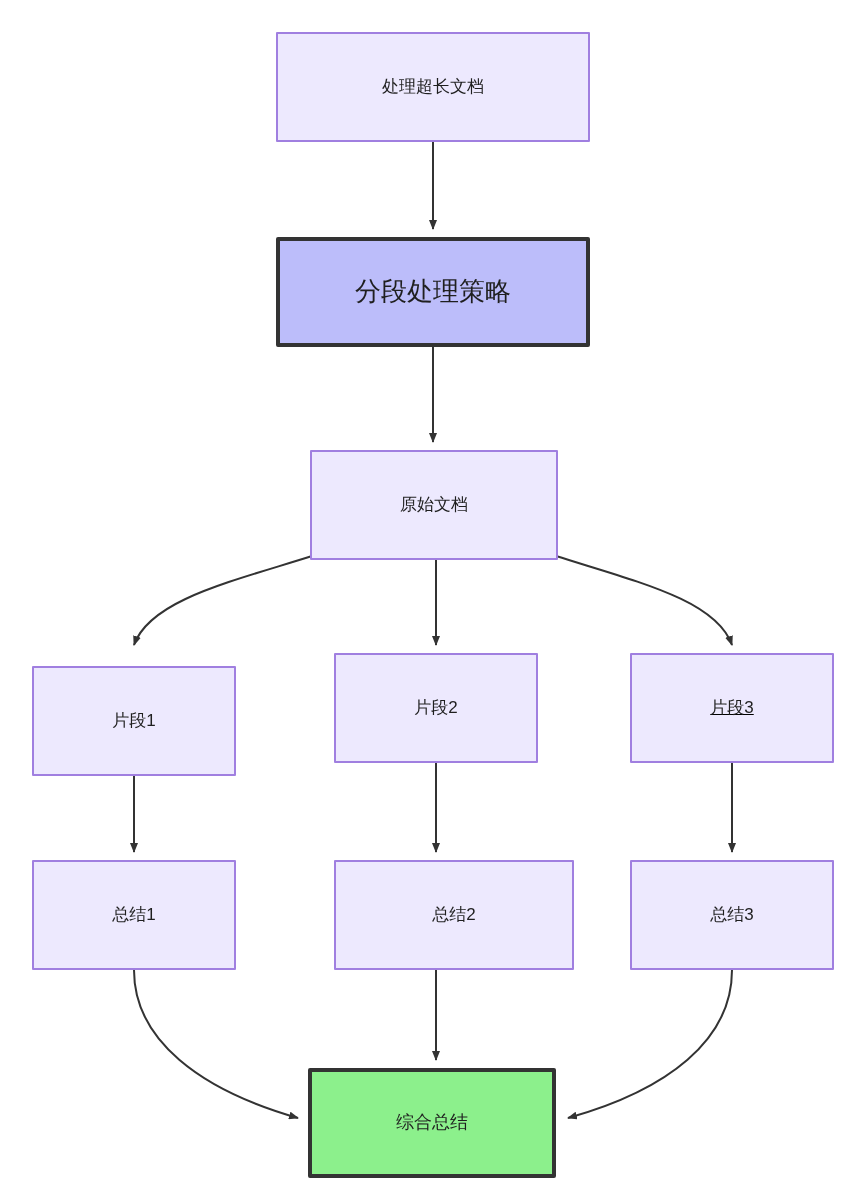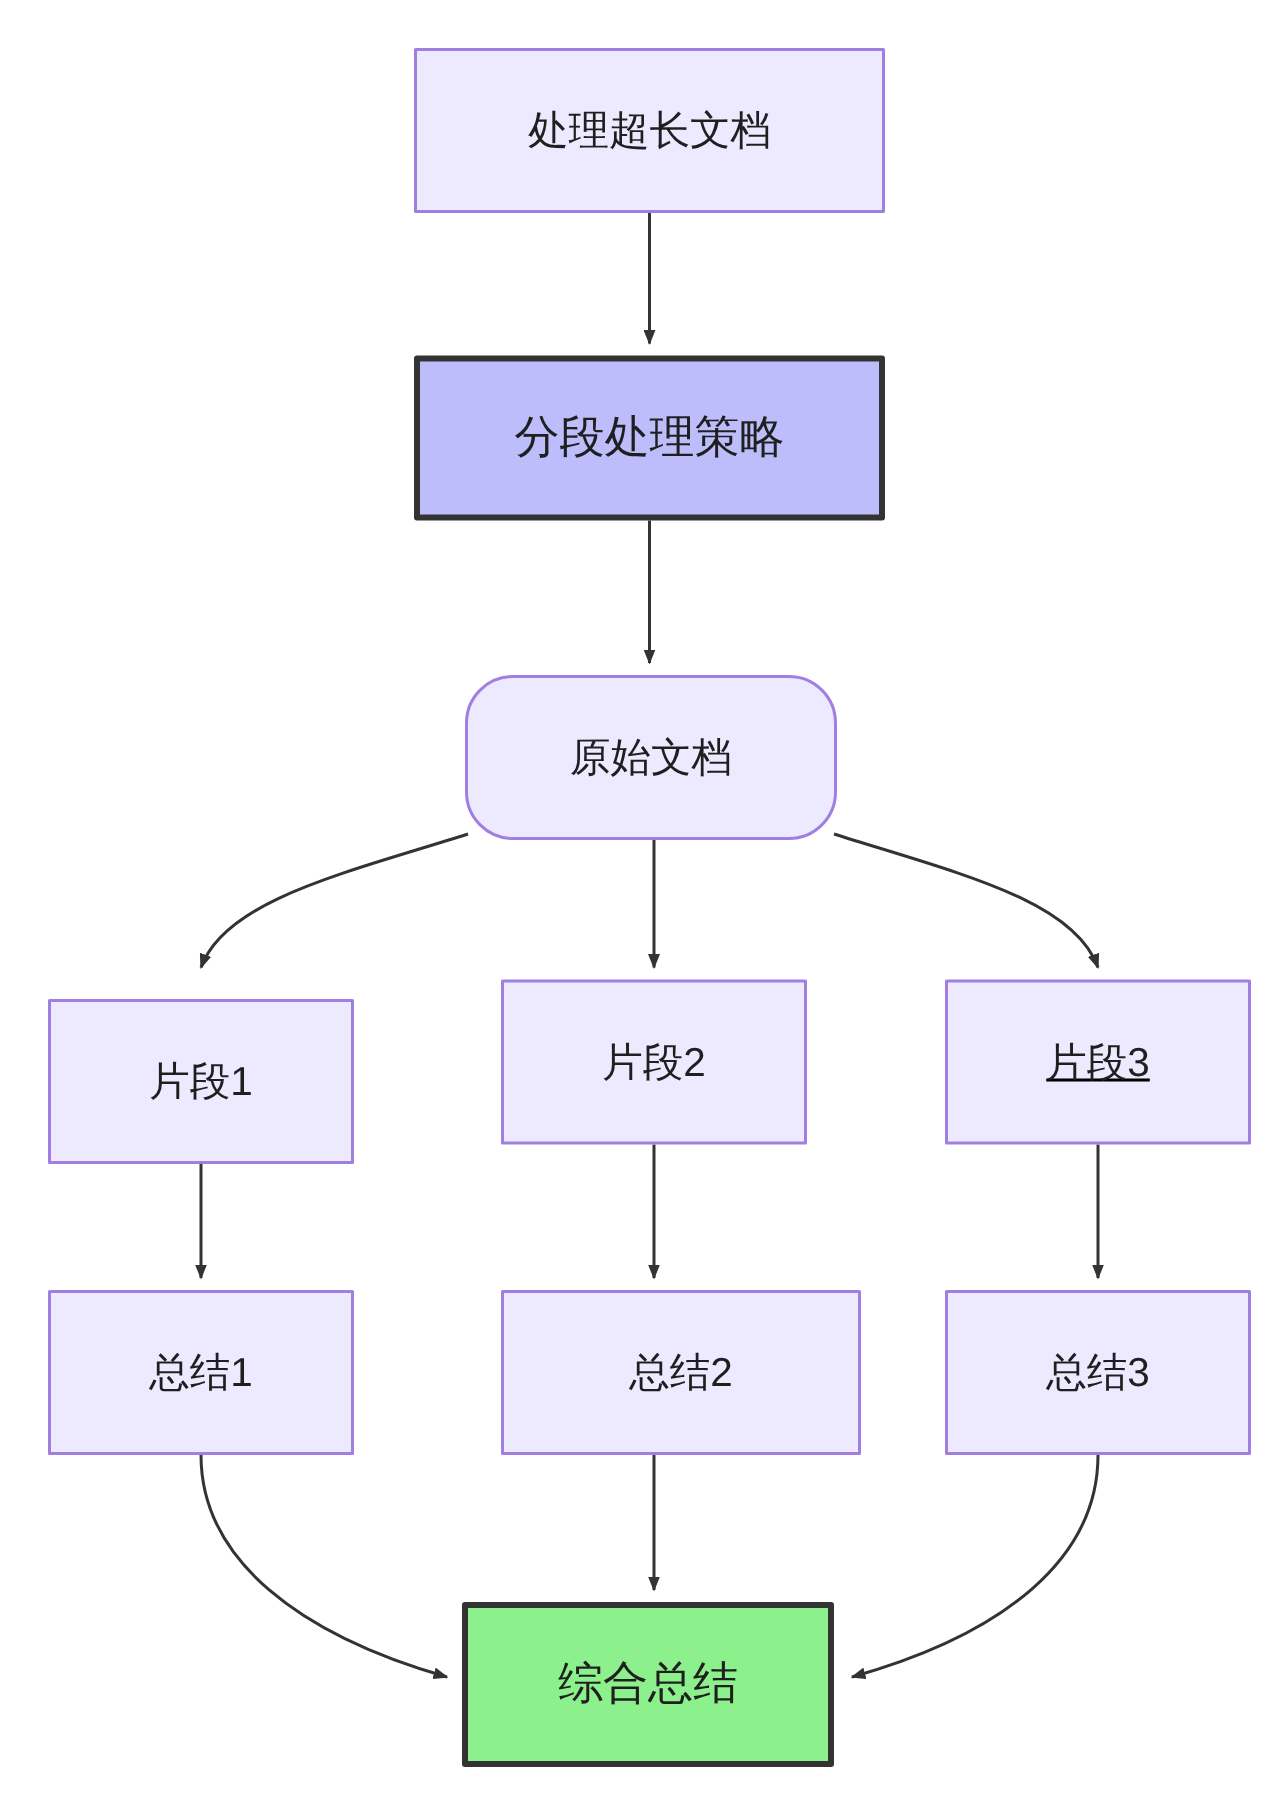--- a/index.html
+++ b/index.html
@@ -42,41 +42,41 @@
     white-space: nowrap;
   }
   
   .node.style-default {
     background: #ede9fe;
     border: 2px solid #a07fe0;
     border-radius: 1px;
   }
   .node.style-default .node-label {
     color: #1f1f1f;
-    font-size: 27px;
+    font-size: 17px;
   }
   
   .node.style-strategy {
     background: #bcbdfa;
     border: 4px solid #333333;
     border-radius: 2px;
   }
   .node.style-strategy .node-label {
     color: #1f1f1f;
-    font-size: 30px;
+    font-size: 26px;
   }
   
   .node.style-result {
     background: #8cf08c;
     border: 4px solid #333333;
     border-radius: 2px;
   }
   .node.style-result .node-label {
     color: #1f1f1f;
-    font-size: 30px;
+    font-size: 18px;
   }
 </style>
 </head>
 <body>
 
 <div id="diagram-root">
 
   <svg id="edge-layer" viewBox="0 0 852 1196" width="852" height="1196" xmlns="http://www.w3.org/2000/svg">
     <defs>
       <marker id="arrowhead" markerWidth="10" markerHeight="8" refX="9" refY="4" orient="auto" markerUnits="userSpaceOnUse">
@@ -108,21 +108,21 @@
   </svg>
 
   <div class="node style-default" style="left:276px; top:32px; width:314px; height:110px;">
     <span class="node-label">处理超长文档</span>
   </div>
 
   <div class="node style-strategy" style="left:276px; top:237px; width:314px; height:110px;">
     <span class="node-label">分段处理策略</span>
   </div>
 
-  <div class="node style-default" style="left:310px; top:450px; width:248px; height:110px;border-radius:32px;">
+  <div class="node style-default" style="left:310px; top:450px; width:248px; height:110px;">
     <span class="node-label">原始文档</span>
   </div>
 
   <div class="node style-default" style="left:32px; top:653px; width:204px; height:110px;margin-top:13px;">
     <span class="node-label">片段1</span>
   </div>
 
   <div class="node style-default" style="left:334px; top:653px; width:204px; height:110px;">
     <span class="node-label">片段2</span>
   </div>

